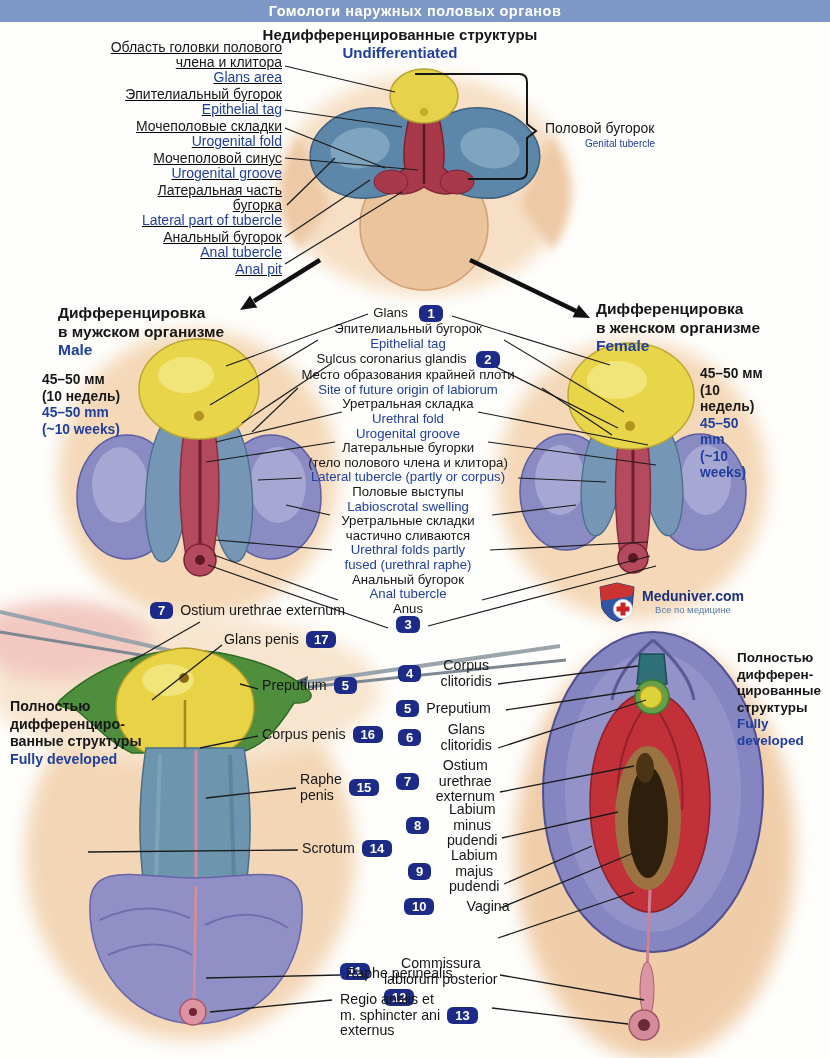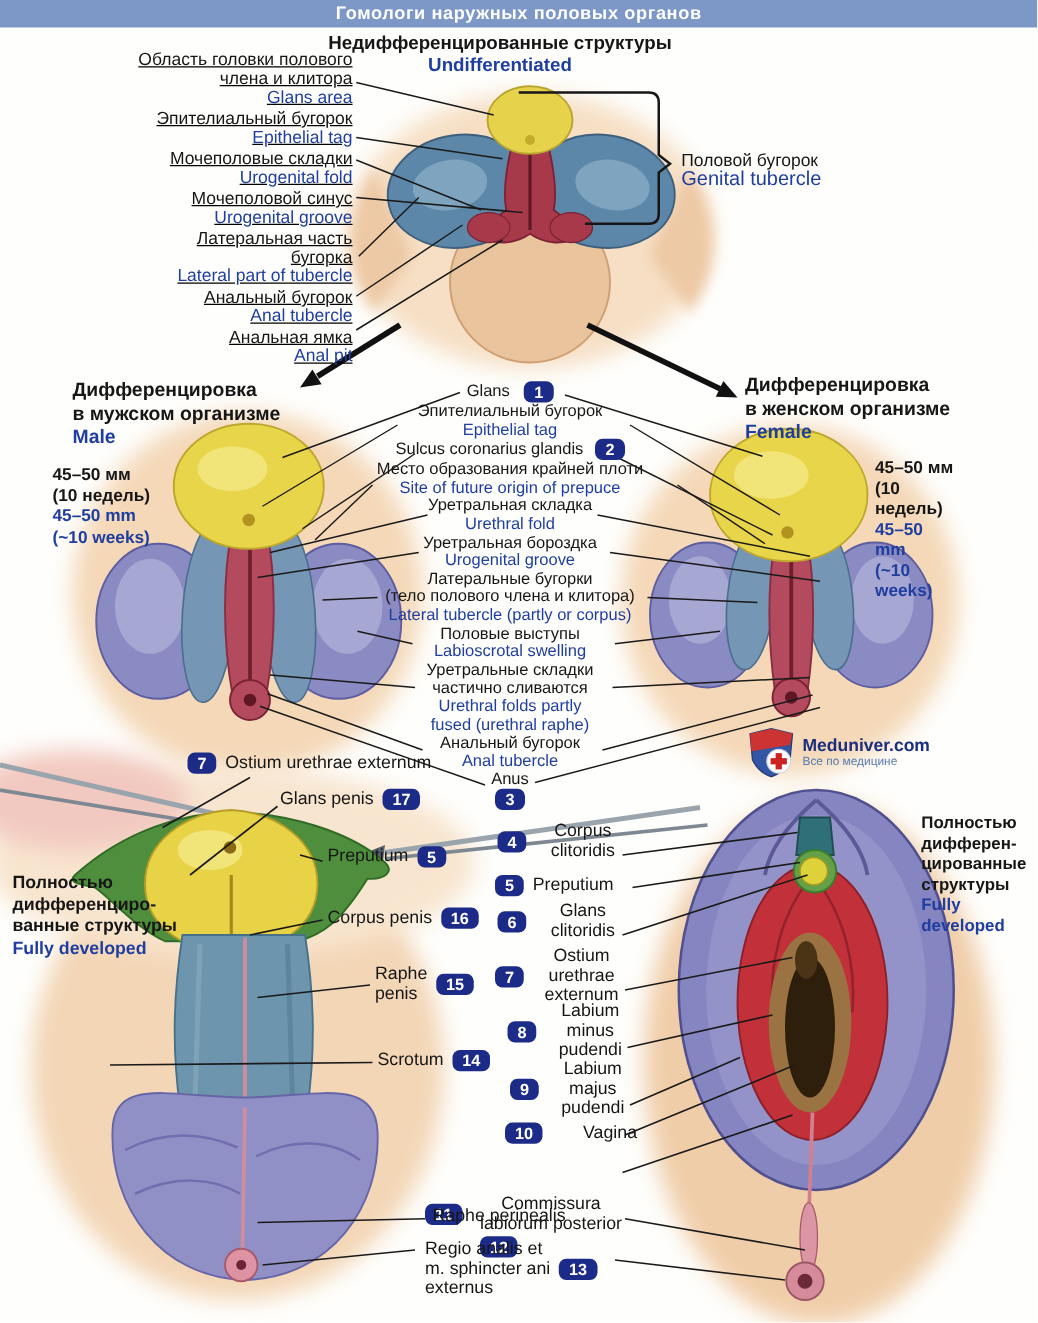--- a/index.html
+++ b/index.html
@@ -16,21 +16,21 @@
   .ctr{text-align:center;}
   .bold{font-weight:bold;}
   .badge{display:inline-block;background:#1c2b87;color:#fff;font-weight:bold;font-size:13px;line-height:17px;padding:0 8px;border-radius:6px;vertical-align:middle;}
   .hdr{font-weight:bold;font-size:15.5px;line-height:18.5px;}
   .sz{font-weight:bold;font-size:13.8px;line-height:16.5px;}
   .row{display:flex;align-items:center;gap:7px;}
   .titlebar{position:absolute;left:0;top:0;width:830px;height:22px;background:#7d98c6;color:#ffffff;
     font-weight:bold;font-size:14.5px;line-height:22px;text-align:center;letter-spacing:.5px;z-index:3;}
   .ltext{font-size:14.2px;line-height:15.5px;color:#161616;}
   .logo-name{font-weight:bold;font-size:14px;color:#1b2e7e;line-height:15px;}
-  .logo-tag{font-size:9.5px;color:#587bb0;line-height:11px;}
+  .logo-tag{font-size:9.5px;color:#587bb0;line-height:11px;text-align:center;}
   .mb2{margin-bottom:2px;}
 </style>
 </head>
 <body>
 
 <div id="canvas">
 
   <svg class="art" width="830" height="1058" viewBox="0 0 830 1058">
     <defs>
       <filter id="soft" x="-40%" y="-40%" width="180%" height="180%">
@@ -247,28 +247,27 @@
       <div class="mb2">
         <div class="ru pre">Латеральная часть
 бугорка</div>
         <div class="en">Lateral part of tubercle</div>
       </div>
       <div class="mb2">
         <div class="ru pre">Анальный бугорок</div>
         <div class="en">Anal tubercle</div>
       </div>
       <div class="mb2">
-        <div class="ru pre">Анальная ямка</div>
         <div class="en">Anal pit</div>
       </div>
     </div>
 
     <div class="abs" style="left:545px;top:120px;">
       <div class="ru" style="font-size:14px;line-height:16px;">Половой бугорок</div>
-      <div class="en" style="font-size:16px;line-height:16px;">Genital tubercle</div>
+      <div class="en" style="font-size:10px;line-height:16px;margin-left:40px;">Genital tubercle</div>
     </div>
 
     <div class="abs" style="left:58px;top:304px;">
       <div class="ru hdr pre">Дифференцировка
 в мужском организме</div>
       <div class="en hdr">Male</div>
     </div>
     <div class="abs" style="left:596px;top:300px;">
       <div class="ru hdr pre">Дифференцировка
 в женском организме</div>
@@ -296,28 +295,27 @@
       <div>
         <div class="ru pre">Эпителиальный бугорок</div>
         <div class="en">Epithelial tag</div>
       </div>
       <div>
         <span class="ru">Sulcus coronarius glandis</span>
         <span class="badge" style="margin-left:6px;">2</span>
       </div>
       <div>
         <div class="ru pre">Место образования крайней плоти</div>
-        <div class="en">Site of future origin of prepuce</div>
+        <div class="en">Site of future origin of labiorum</div>
       </div>
       <div>
         <div class="ru pre">Уретральная складка</div>
         <div class="en">Urethral fold</div>
       </div>
       <div>
-        <div class="ru pre">Уретральная бороздка</div>
         <div class="en">Urogenital groove</div>
       </div>
       <div>
         <div class="ru pre">Латеральные бугорки
 (тело полового члена и клитора)</div>
         <div class="en">Lateral tubercle (partly or corpus)</div>
       </div>
       <div>
         <div class="ru pre">Половые выступы</div>
         <div class="en">Labioscrotal swelling</div>

